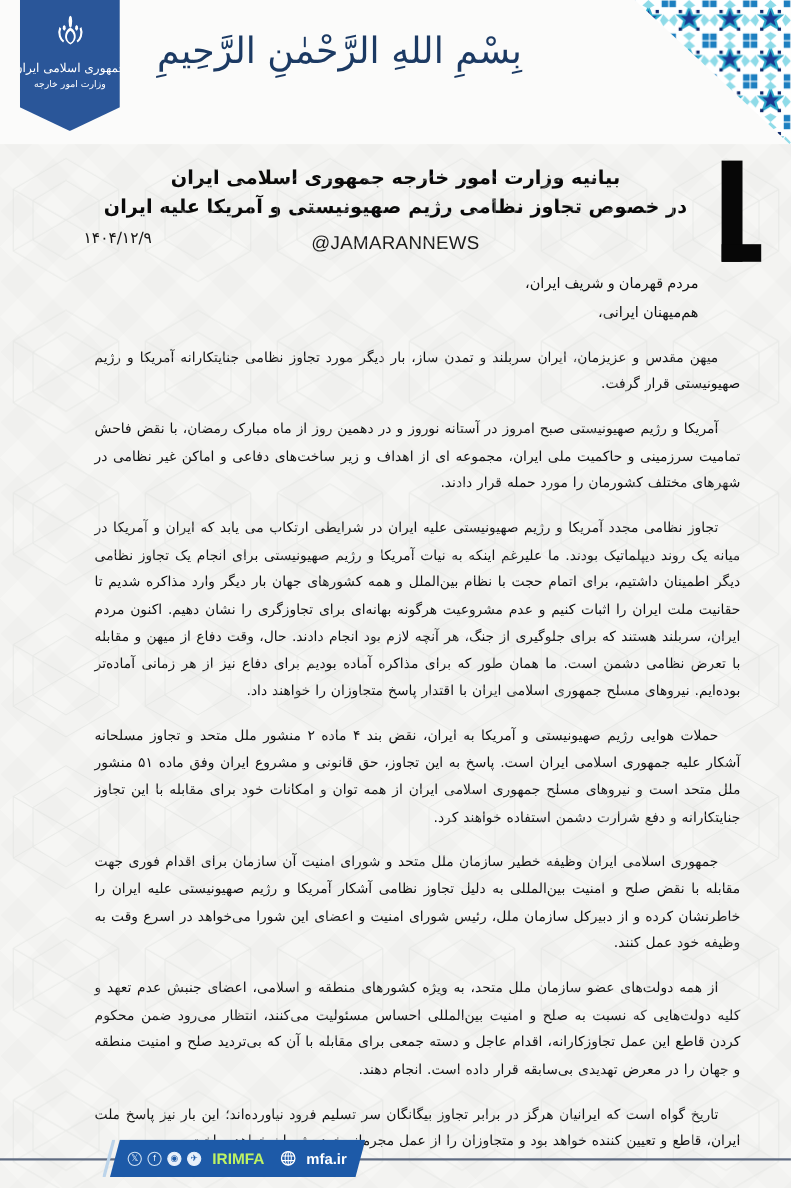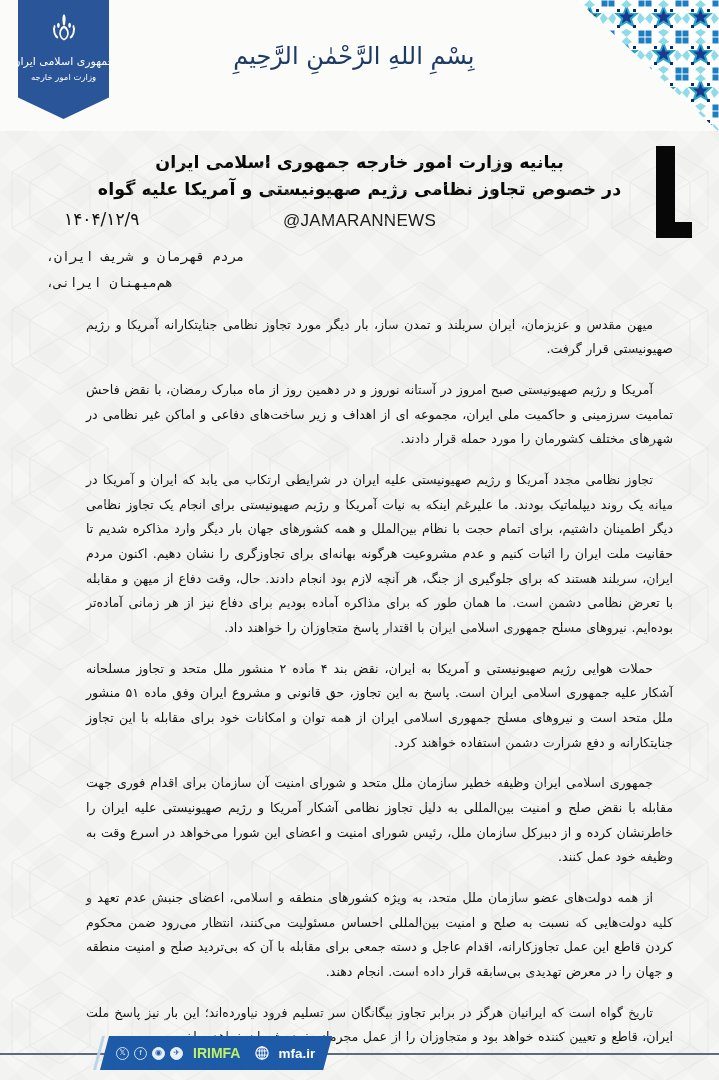--- a/index.html
+++ b/index.html
@@ -66,25 +66,25 @@
   .crest-line2 {
     color:#ffffff; font-size:8.5px; margin-top:4px;
     font-family:"DejaVu Sans", sans-serif; white-space:nowrap;text-align:center;
   }
 
   
   .bismillah {
     position:absolute;
     top:26px;
     left:0; right:0;
-    margin:16px auto;
+    margin:0 auto;
     width:230px;
     text-align:left;
     color:#1c3a63;
-    font-size:24px;
+    font-size:33px;
     font-family:"DejaVu Sans", sans-serif;
     direction:rtl;
     line-height:1.2;
     white-space:nowrap;
   }
 
   
   .mosaic {
     position:absolute;
     top:0; right:0;
@@ -121,42 +121,42 @@
     direction:ltr;
     font-family:"Liberation Sans", sans-serif;
     letter-spacing:0.3px;
   }
 
   
   .date {
     position:absolute;
     top:209px;
     right:auto;
-    left:64px;
-    font-size:17px;
+    left:76px;
+    font-size:14px;
     color:#111;
     direction:rtl;
     font-family:"DejaVu Sans", sans-serif;
     letter-spacing:1px;
   }
 
   
   .body-wrap {
     direction:rtl;
     padding:0 46px 0 46px;
     margin-top:14px;
   }
 
   .salutation {
-    text-align:left;
+    text-align:right;
     padding-right:38px;
     font-size:13.2px;
     color:#111;
     line-height:1.95;
-    font-family:Liberation Mono, monospace;
+    font-family:Liberation Sans, sans-serif;
   }
 
   p.para {
     text-align:justify;
     text-align-last:right;
     font-size:12.6px;
     color:#111;
     line-height:1.96;
     margin-top:16px;
     text-indent:20px;
@@ -289,21 +289,21 @@
     </svg>
   </div>
 
   <div class="reg-mark">
     <div class="v"></div>
       <div class="h"></div>
   </div>
 
   <div class="title-block">
     <div class="doc-title">بیانیه وزارت امور خارجه جمهوری اسلامی ایران</div>
-    <div class="doc-title">در خصوص تجاوز نظامی رژیم صهیونیستی و آمریکا علیه گواه</div>
+    <div class="doc-title">در خصوص تجاوز نظامی رژیم صهیونیستی و آمریکا علیه ایران</div>
     <div class="handle">@JAMARANNEWS</div>
   </div>
 
   <div class="date">۱۴۰۴/۱۲/۹</div>
 
   <div class="body-wrap">
     <div class="salutation">مردم قهرمان و شریف ایران،</div>
     <div class="salutation">هم‌میهنان ایرانی،</div>
 
     <p class="para">میهن مقدس و عزیزمان، ایران سربلند و تمدن ساز، بار دیگر مورد تجاوز نظامی جنایتکارانه آمریکا و رژیم صهیونیستی قرار گرفت.</p>

